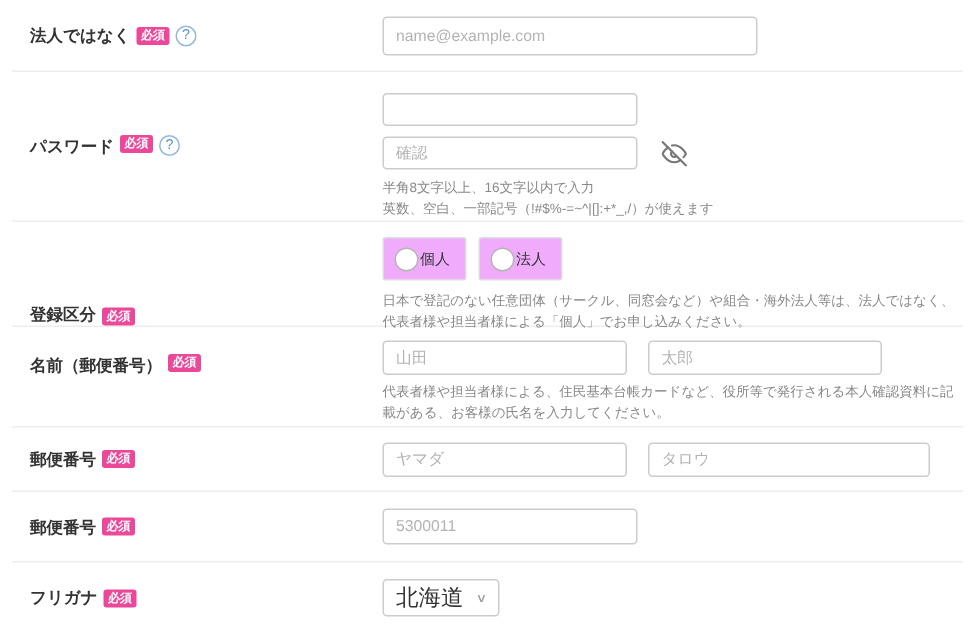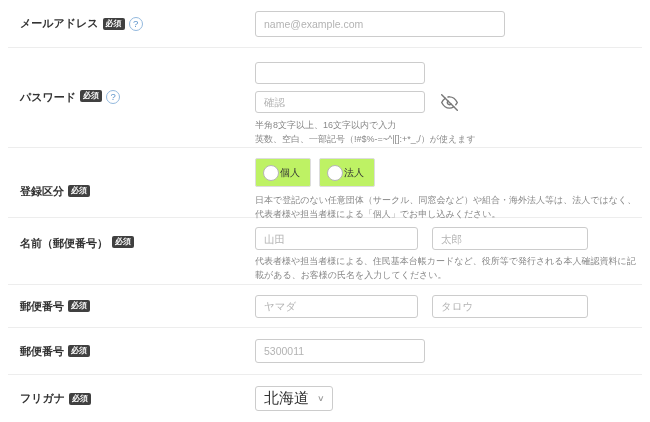--- a/index.html
+++ b/index.html
@@ -12,54 +12,54 @@
   .row-password   { height: 100px; }
   .row-regtype    { height: 70px; }
   .row-name       { height: 67px; }
   .row-furigana   { height: 43px; align-items: center; }
   .row-postal     { height: 47px; align-items: center; }
   .row-prefecture { height: 47px; align-items: center; border-bottom: none; }
 
   .label-cell { flex: 0 0 247px; display: flex; align-items: center;
     gap: 4px; padding-left: 12px; }
   .row-password .label-cell { align-items: flex-start; padding-top: 42px; }
-  .row-regtype  .label-cell { align-items: center; padding-top: 17px; }
+  .row-regtype  .label-cell { align-items: flex-end; padding-top: 17px; }
   .row-name     .label-cell { align-items: flex-start; padding-top: 18px; }
 
   .field-label { font-size: 11px; font-weight: bold; color: #333; white-space: nowrap; }
-  .badge { background: #404040; color: #fff; font-size: 8px; font-weight: bold;
+  .badge { background: #ec4899; color: #fff; font-size: 8px; font-weight: bold;
     line-height: 1; padding: 2px 3px; border-radius: 2px; flex: 0 0 auto; }
   .help-icon { width: 14px; height: 14px; border: 1px solid #93b9de; border-radius: 50%;
     color: #5d94cb; font-size: 9.5px; line-height: 1; display: inline-flex;
     align-items: center; justify-content: center; cursor: pointer; flex: 0 0 auto; }
 
   .content-cell { flex: 1 1 auto; }
   input.input { border: 1px solid #ccc; border-radius: 3px; font-size: 10.5px;
     padding: 0 8px; color: #333; outline: none;
     font-family: "Liberation Sans", "DejaVu Sans", sans-serif; }
   input.input::placeholder { color: #b3b3b3; opacity: 1; }
   .input-email { width: 250px; height: 26px; }
   .input-pw    { width: 170px; height: 22px; }
   .input-name  { width: 163px; height: 23px; }
   .input-name2 { width: 156px; height: 23px; }
   .input-kana  { width: 163px; height: 23px; }
-  .input-kana2 { width: 156px; height: 23px; }
+  .input-kana2 { width: 188px; height: 23px; }
   .input-zip   { width: 170px; height: 24px; }
 
   .row-password .content-cell { padding-top: 14px; }
   .pw-confirm-line { display: flex; align-items: center; margin-top: 7px; }
   .eye-btn { margin-left: 16px; display: inline-flex; cursor: pointer; }
   .pw-help { margin-top: 6px; }
   .help-text { font-size: 9px; color: #888; line-height: 1.55; max-width: 392px; }
 
   .row-regtype .content-cell { padding-top: 10px; }
   .radio-line { display: flex; gap: 8px; }
   .radio-box { height: 29px; border: 1px solid #ddd; border-radius: 2px;
     display: flex; align-items: center; padding: 0 10px 0 7px; gap: 1px; cursor: pointer;
-    background: #bef264; }
+    background: #f0abfc; }
   .radio-circle { width: 16px; height: 16px; border: 1px solid #b5b5b5;
     border-radius: 50%; background: #fff; flex: 0 0 auto; }
   .radio-label { font-size: 10px; color: #333; }
   .regtype-help { margin-top: 7px; }
 
   .row-name .content-cell { padding-top: 9px; }
   .pair-line { display: flex; gap: 14px; }
   .name-help { margin-top: 5px; }
 
   .select-box { width: 78px; height: 25px; border: 1px solid #ccc; border-radius: 3px;
@@ -68,21 +68,21 @@
   .select-value { font-size: 15px; color: #333; }
   .chevron { font-size: 8px; color: #999; transform: scaleX(1.3); }
 </style>
 </head>
 <body>
 
 <div class="page">
 
   <div class="row row-email">
     <div class="label-cell">
-      <span class="field-label">メールアドレス</span>
+      <span class="field-label">法人ではなく</span>
       <span class="badge">必須</span>
       <span class="help-icon">?</span>
     </div>
     <div class="content-cell">
       <input type="text" class="input input-email" placeholder="name@example.com" style="">
     </div>
   </div>
 
   <div class="row row-password">
     <div class="label-cell">

